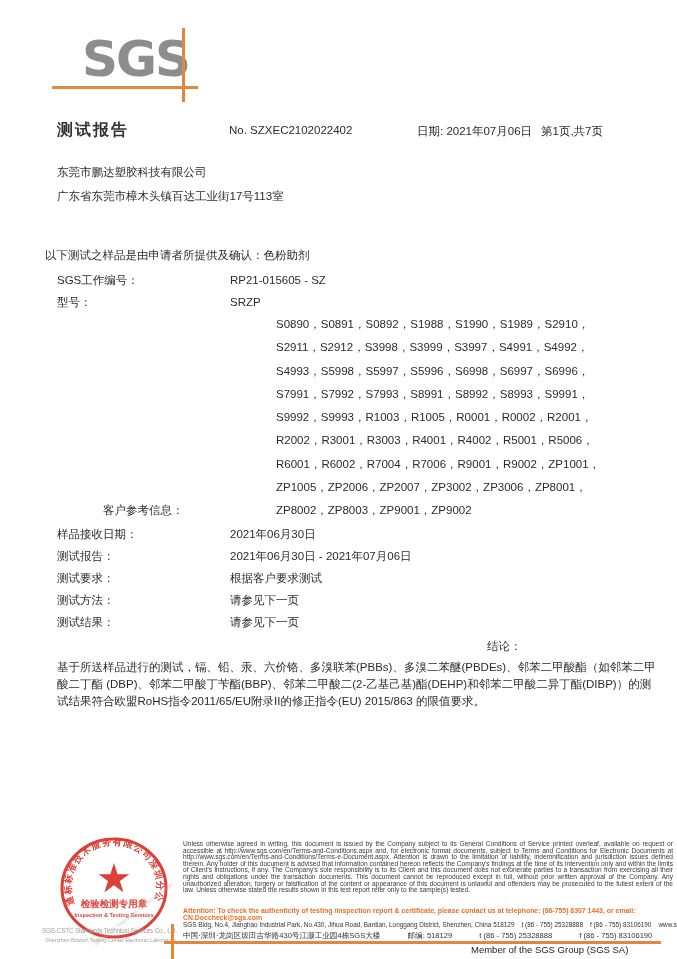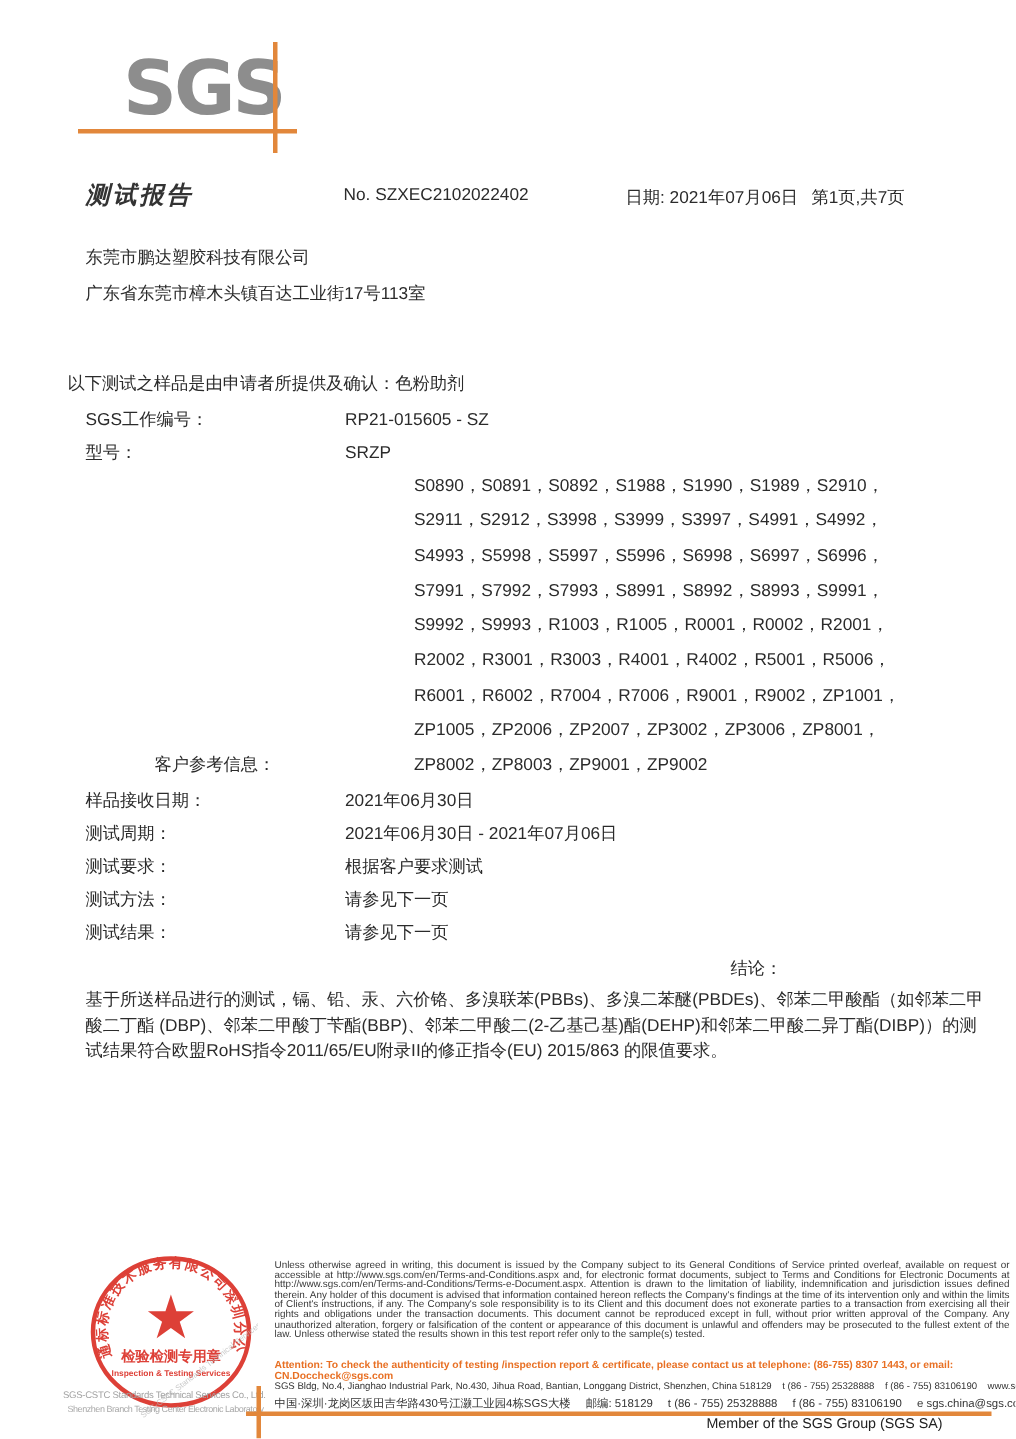--- a/index.html
+++ b/index.html
@@ -12,21 +12,21 @@
 
   
   .logo-text{
     left:82px;top:34px;font-size:50px;font-weight:bold;color:#8d8d8d;
     letter-spacing:-2px;line-height:50px;font-family:"DejaVu Sans","Liberation Sans",sans-serif;
   }
   .logo-hline{left:52px;top:86px;width:146px;height:2.5px;background:#e2873b;}
   .logo-vline{left:182px;top:28px;width:2.5px;height:74px;background:#e2873b;}
 
   
-  .doc-title{left:57px;top:120px;font-size:16px;font-weight:bold;color:#333;letter-spacing:2px;font-style:italic;}
+  .doc-title{left:57px;top:120px;font-size:16px;font-weight:bold;color:#333;letter-spacing:2px;}
   .report-no{left:229px;top:124px;font-size:11.5px;}
   .report-date{left:417px;top:124px;font-size:11.5px;}
   .page-info{left:541px;top:124px;font-size:11.5px;}
 
   
   .applicant{left:57px;top:160px;font-size:11.5px;line-height:24px;}
 
   
   .sample-stmt{left:45px;top:248px;font-size:11.5px;}
 
@@ -44,21 +44,21 @@
   .legal{
     left:183px;top:841px;width:490px;font-size:6.6px;line-height:6.6px;
     text-align:justify;color:#3a3a3a;letter-spacing:0px;
   }
   .attention{
     left:183px;top:907px;width:490px;font-size:6.9px;line-height:7.3px;
     font-weight:bold;color:#e87024;
   }
   .addr-row{left:183px;width:492px;display:flex;color:#333;white-space:nowrap;}
   .addr-en{top:921px;font-size:6.4px;gap:7px;}
-  .addr-cn{top:930.5px;font-size:7.6px;gap:10px;}
+  .addr-cn{top:930.5px;font-size:7.6px;gap:27px;}
   .addr-row span{display:inline-block;}
   .footer-hline{left:164px;top:941px;width:497px;height:2.5px;background:#e2873b;}
   .footer-vline{left:171px;top:924px;width:2.5px;height:35px;background:#e2873b;}
   .member{left:471px;top:944px;font-size:9.5px;color:#222;}
 
   
   .stamp-svg{left:56px;top:836px;}
   .lab-name{left:42px;top:927px;font-size:6.4px;color:#a3a3a3;letter-spacing:-0.2px;white-space:nowrap;}
   .lab-branch{left:45px;top:936.5px;font-size:6px;color:#a9a9a9;letter-spacing:-0.3px;white-space:nowrap;}
 </style>
@@ -100,21 +100,21 @@
 R2002，R3001，R3003，R4001，R4002，R5001，R5006，
 R6001，R6002，R7004，R7006，R9001，R9002，ZP1001，
 ZP1005，ZP2006，ZP2007，ZP3002，ZP3006，ZP8001，
 ZP8002，ZP8003，ZP9001，ZP9002</div>
   </div>
   <div class="frow">
     <div class="flabel">样品接收日期：</div>
     <div class="fvalue">2021年06月30日</div>
   </div>
   <div class="frow">
-    <div class="flabel">测试周期：</div>
+    <div class="flabel">测试报告：</div>
     <div class="fvalue">2021年06月30日 - 2021年07月06日</div>
   </div>
   <div class="frow">
     <div class="flabel">测试要求：</div>
     <div class="fvalue">根据客户要求测试</div>
   </div>
   <div class="frow">
     <div class="flabel">测试方法：</div>
     <div class="fvalue">请参见下一页</div>
   </div>

